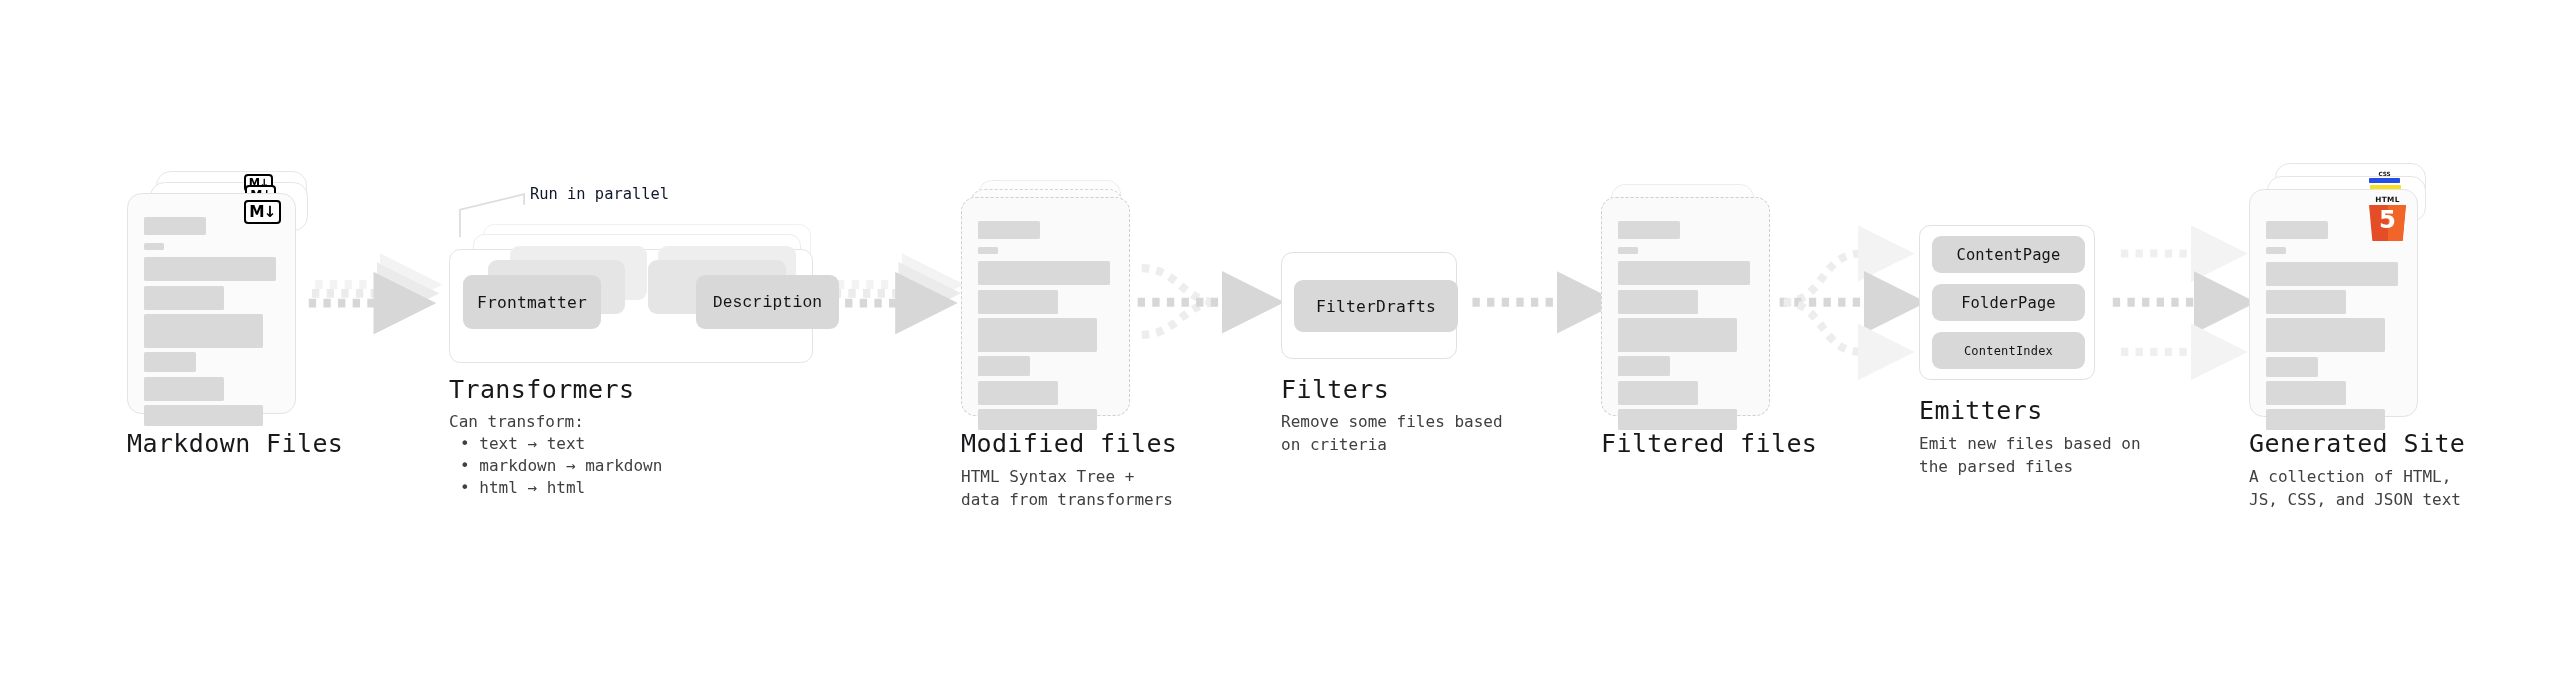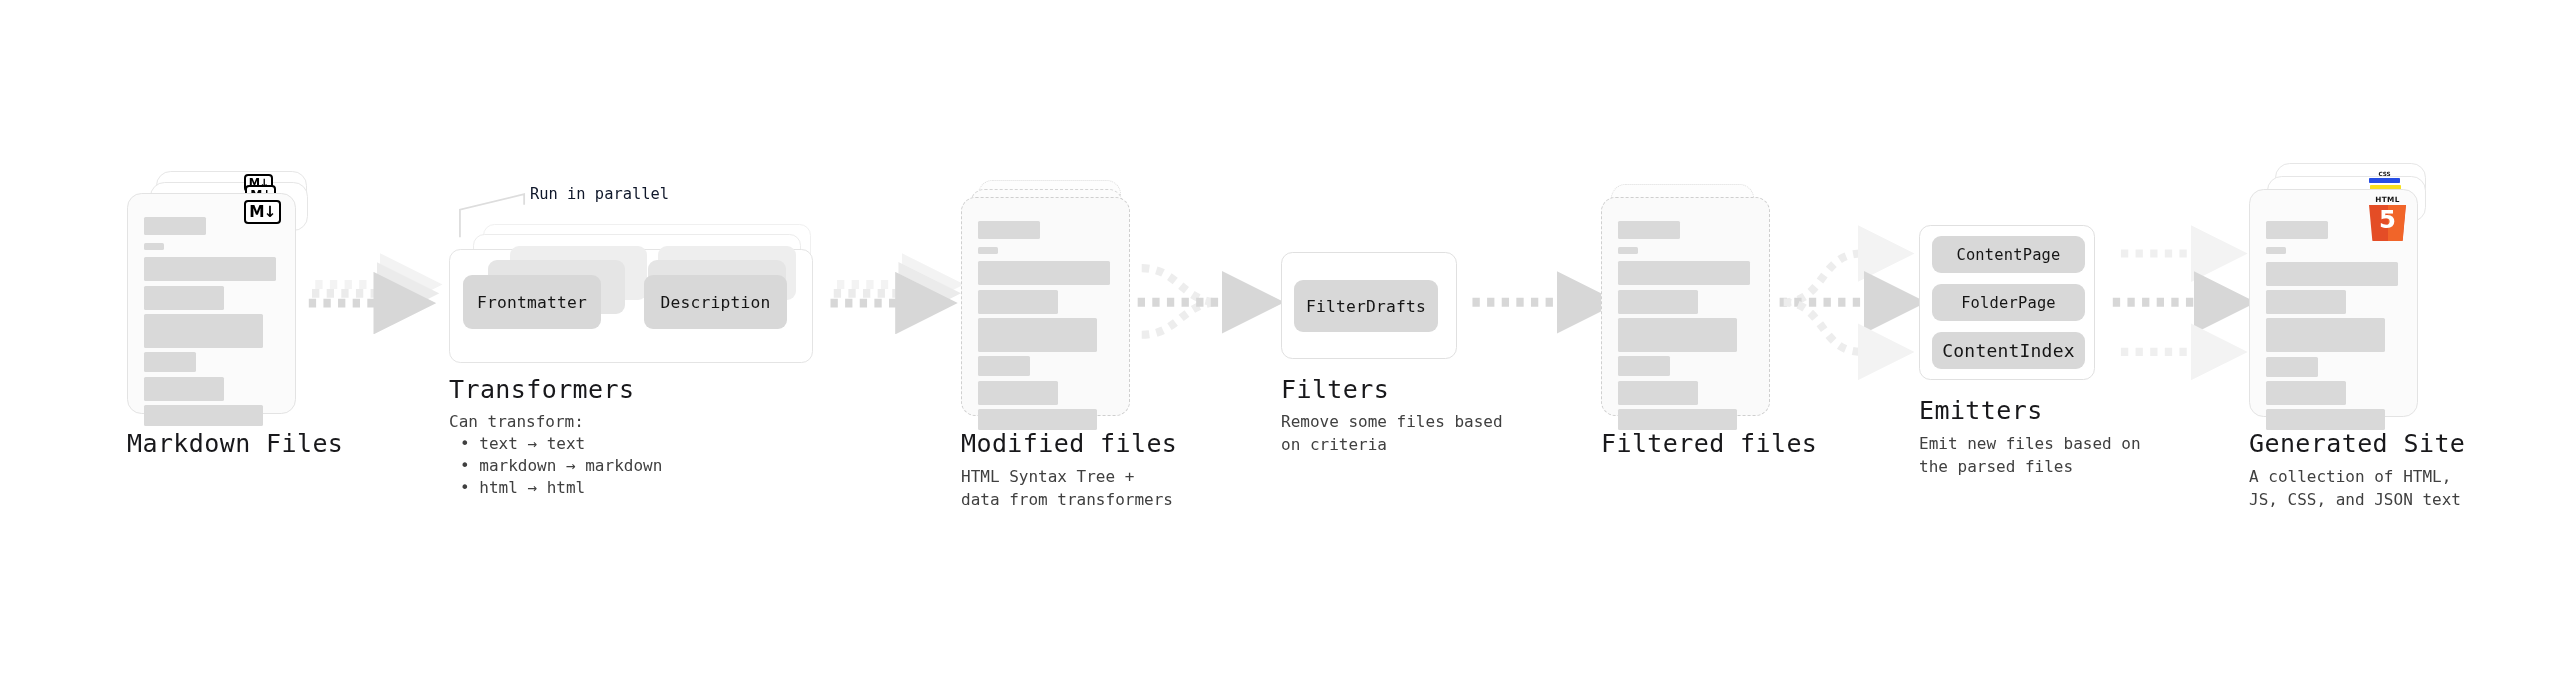--- a/index.html
+++ b/index.html
@@ -227,21 +227,21 @@
     <div class="proc-box" style="left:483px;top:224px;width:328px;height:114px;border-color:#f0f0f0;"></div>
     <div class="proc-box" style="left:473px;top:234px;width:328px;height:114px;border-color:#ececec;"></div>
     <div class="proc-box" style="left:449px;top:249px;width:364px;height:114px;border-color:#e4e4e4;"></div>
 
     <div class="chip" style="left:510px;top:246px;width:137px;height:54px;background:#eeeeee;color:transparent;"></div>
     <div class="chip" style="left:488px;top:260px;width:137px;height:54px;background:#e5e5e5;color:transparent;"></div>
     <div class="chip" style="left:463px;top:275px;width:138px;height:54px;">Frontmatter</div>
 
     <div class="chip" style="left:658px;top:246px;width:138px;height:54px;background:#eeeeee;color:transparent;"></div>
     <div class="chip" style="left:648px;top:260px;width:138px;height:54px;background:#e5e5e5;color:transparent;"></div>
-    <div class="chip" style="left:644px;top:275px;width:143px;height:54px;">Description</div>
+    <div class="chip" style="left:696px;top:275px;width:143px;height:54px;font-family:Liberation Mono, monospace;">Description</div>
 
     <div class="abs label-title" style="left:449px;top:375px;">Transformers</div>
 
     <div class="abs label-sub" style="left:449px;top:410px;">Can transform:</div>
     <div class="abs label-sub" style="left:460px;top:432px;">• text → text</div>
     <div class="abs label-sub" style="left:460px;top:454px;">• markdown → markdown</div>
     <div class="abs label-sub" style="left:460px;top:476px;">• html → html</div>
   </div>
 
   <div class="abs" style="left:0;top:0;">
@@ -259,21 +259,21 @@
       <div class="skel" style="left:16.3px;top:211px;width:119px;height:21px;"></div>
     </div>
 
     <div class="abs label-title" style="left:961px;top:429px;">Modified files</div>
     <div class="abs label-sub" style="left:961px;top:465px;">HTML Syntax Tree +
 data from transformers</div>
   </div>
 
   <div class="abs" style="left:0;top:0;">
     <div class="proc-box" style="left:1281px;top:252px;width:176px;height:107px;"></div>
-    <div class="chip" style="left:1294px;top:280px;width:144px;height:52px;">FilterDrafts</div>
+    <div class="chip" style="left:1294px;top:280px;width:164px;height:52px;">FilterDrafts</div>
 
     <div class="abs label-title" style="left:1281px;top:375px;">Filters</div>
     <div class="abs label-sub" style="left:1281px;top:410px;">Remove some files based
 on criteria</div>
   </div>
 
   <div class="abs" style="left:0;top:0;">
     <div class="stack-back dot" style="left:1611px;top:184px;width:143px;height:39px;"></div>
 
     <div class="doc dashed" style="left:1601px;top:197px;width:169px;height:219px;">
@@ -287,21 +287,21 @@
       <div class="skel" style="left:16.3px;top:211px;width:119px;height:21px;"></div>
     </div>
 
     <div class="abs label-title" style="left:1601px;top:429px;">Filtered files</div>
   </div>
 
   <div class="abs" style="left:0;top:0;">
     <div class="proc-box" style="left:1919px;top:225px;width:176px;height:155px;"></div>
     <div class="chip" style="left:1932px;top:236px;width:153px;height:37px;font-size:15.4px;">ContentPage</div>
     <div class="chip" style="left:1932px;top:284px;width:153px;height:37px;font-size:15.4px;">FolderPage</div>
-    <div class="chip" style="left:1932px;top:332px;width:153px;height:37px;font-size:18px;">ContentIndex</div>
+    <div class="chip" style="left:1932px;top:332px;width:153px;height:37px;font-size:12px;">ContentIndex</div>
 
     <div class="abs label-title" style="left:1919px;top:396px;">Emitters</div>
     <div class="abs label-sub" style="left:1919px;top:432px;">Emit new files based on
 the parsed files</div>
   </div>
 
   <div class="abs" style="left:0;top:0;">
     <div class="stack-back" style="left:2275px;top:163px;width:151px;height:46px;"></div>
     <div class="stack-back" style="left:2267px;top:176px;width:159px;height:46px;"></div>
 

